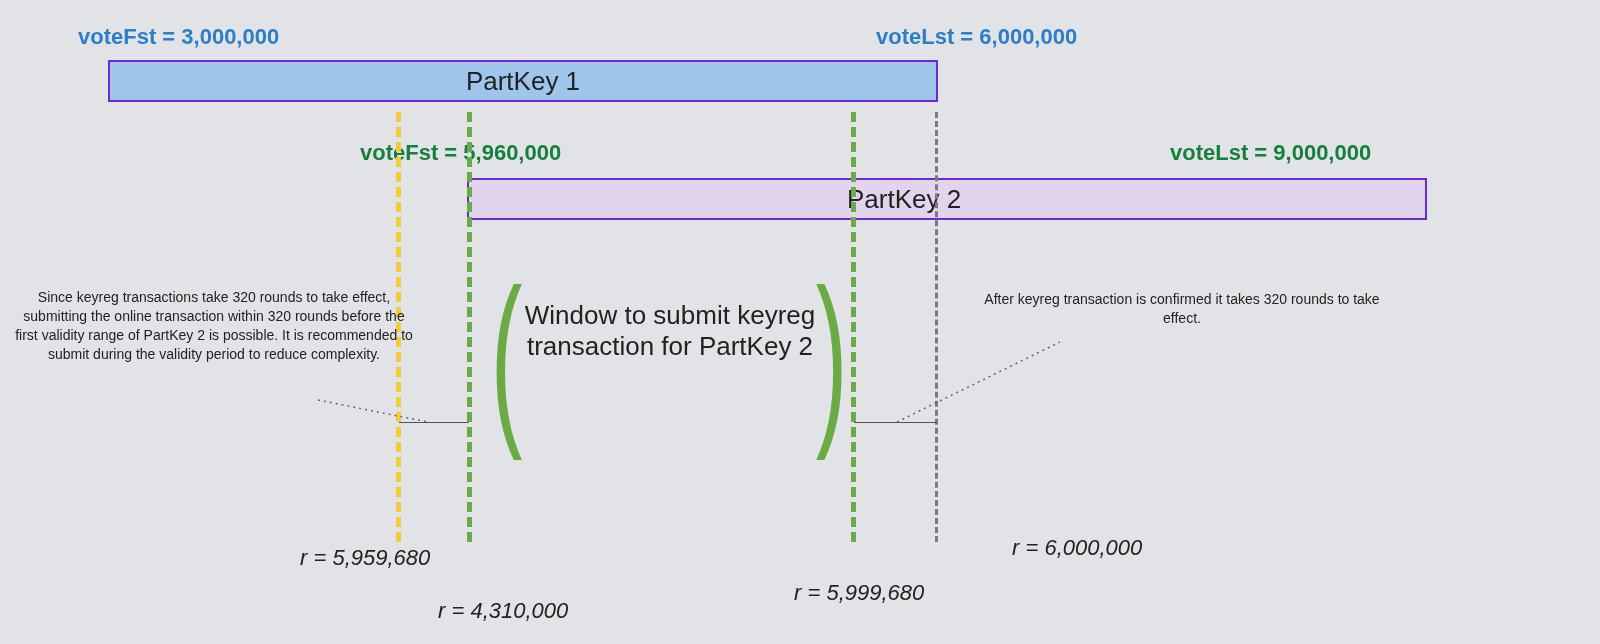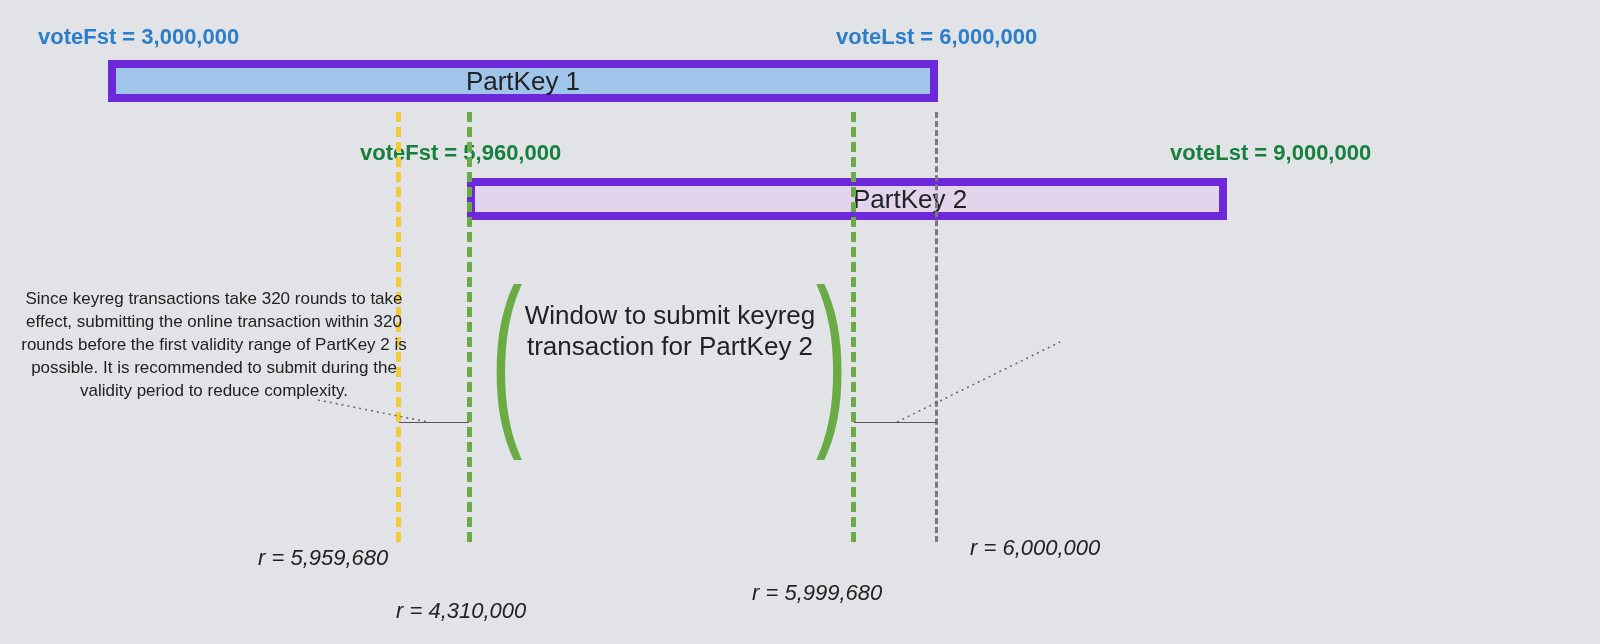--- a/index.html
+++ b/index.html
@@ -12,26 +12,26 @@
     overflow: hidden;
   }
   .canvas {
     position: absolute;
     inset: 0;
   }
   .label {
     position: absolute;
     font-size: 22px;
   }
-  .vote-blue { color: #2b7ec9; font-weight: bold; }
+  .vote-blue { color: #2b7ec9; font-weight: bold; margin-left: 40px; }
   .vote-purple { color: #15803d; font-weight: bold; }
   .bar {
     position: absolute;
     height: 42px;
-    border: 8px solid #6d28d9;
+    border: 2px solid #6d28d9;
     display: flex;
     align-items: center;
     justify-content: center;
     font-size: 26px;
     color: #222;
   }
   .bar-blue { background: #a0c5ea; }
   .bar-purple { background: #e2d4ec; justify-content: flex-start; padding-left: 378px; }
   .vline {
     position: absolute;
@@ -53,29 +53,30 @@
   .window-text {
     position: absolute;
     text-align: center;
     font-size: 26px;
     color: #222;
     width: 300px;
   }
   .note {
     position: absolute;
     text-align: center;
-    font-size: 17px;
+    font-size: 14px;
     color: #222;
     line-height: 1.35;
   }
   .rlabel {
     position: absolute;
     font-style: italic;
     font-size: 22px;
     color: #222;
+    margin-left: 42px;
   }
   .hseg {
     position: absolute;
     height: 0;
     border-top: 1.5px solid #555;
   }
   .dotted-line {
     position: absolute;
     stroke: #666;
     stroke-width: 1.5;
@@ -91,36 +92,37 @@
   <div class="label vote-blue" style="left:38px; top:24px;">voteFst = 3,000,000</div>
   <div class="label vote-blue" style="left:836px; top:24px;">voteLst = 6,000,000</div>
 
   <div class="bar bar-blue" style="left:108px; top:60px; width:830px;">
     <span>PartKey 1</span>
   </div>
 
   <div class="label vote-purple" style="left:360px; top:140px;">voteFst = 5,960,000</div>
   <div class="label vote-purple" style="left:1170px; top:140px;">voteLst = 9,000,000</div>
 
-  <div class="bar bar-purple" style="left:467px; top:178px; width:760px;">
+  <div class="bar bar-purple" style="left:467px; top:178px; width:960px;">
     <span>PartKey 2</span>
   </div>
 
   <div class="vline vline-yellow" style="left:396px;"></div>
   <div class="vline vline-green" style="left:467px;"></div>
   <div class="vline vline-green" style="left:851px;"></div>
   <div class="vline vline-grey" style="left:935px;"></div>
 
   <div class="paren" style="left:475px; top:260px;">(</div>
   <div class="paren" style="left:800px; top:260px;">)</div>
 
   <div class="window-text" style="left:520px; top:300px;">Window to submit keyreg transaction for PartKey 2</div>
 
   <div class="note" style="left:14px; top:288px; width:400px;">Since keyreg transactions take 320 rounds to take effect, submitting the online transaction within 320 rounds before the first validity range of PartKey 2 is possible. It is recommended to submit during the validity period to reduce complexity.</div>
 
+  <div class="note" style="left:982px; top:290px; width:400px;">After keyreg transaction is confirmed it takes 320 rounds to take effect.</div>
 
   <div class="hseg" style="left:399px; top:422px; width:70px;"></div>
   <div class="hseg" style="left:854px; top:422px; width:83px;"></div>
 
   <svg width="1600" height="644" style="position:absolute; left:0; top:0; pointer-events:none;">
     <path class="dotted-line" d="M 318 400 L 428 422"></path>
     <path class="dotted-line" d="M 897 422 L 1060 342"></path>
   </svg>
 
   <div class="rlabel" style="left:258px; top:545px;">r = 5,959,680</div>

